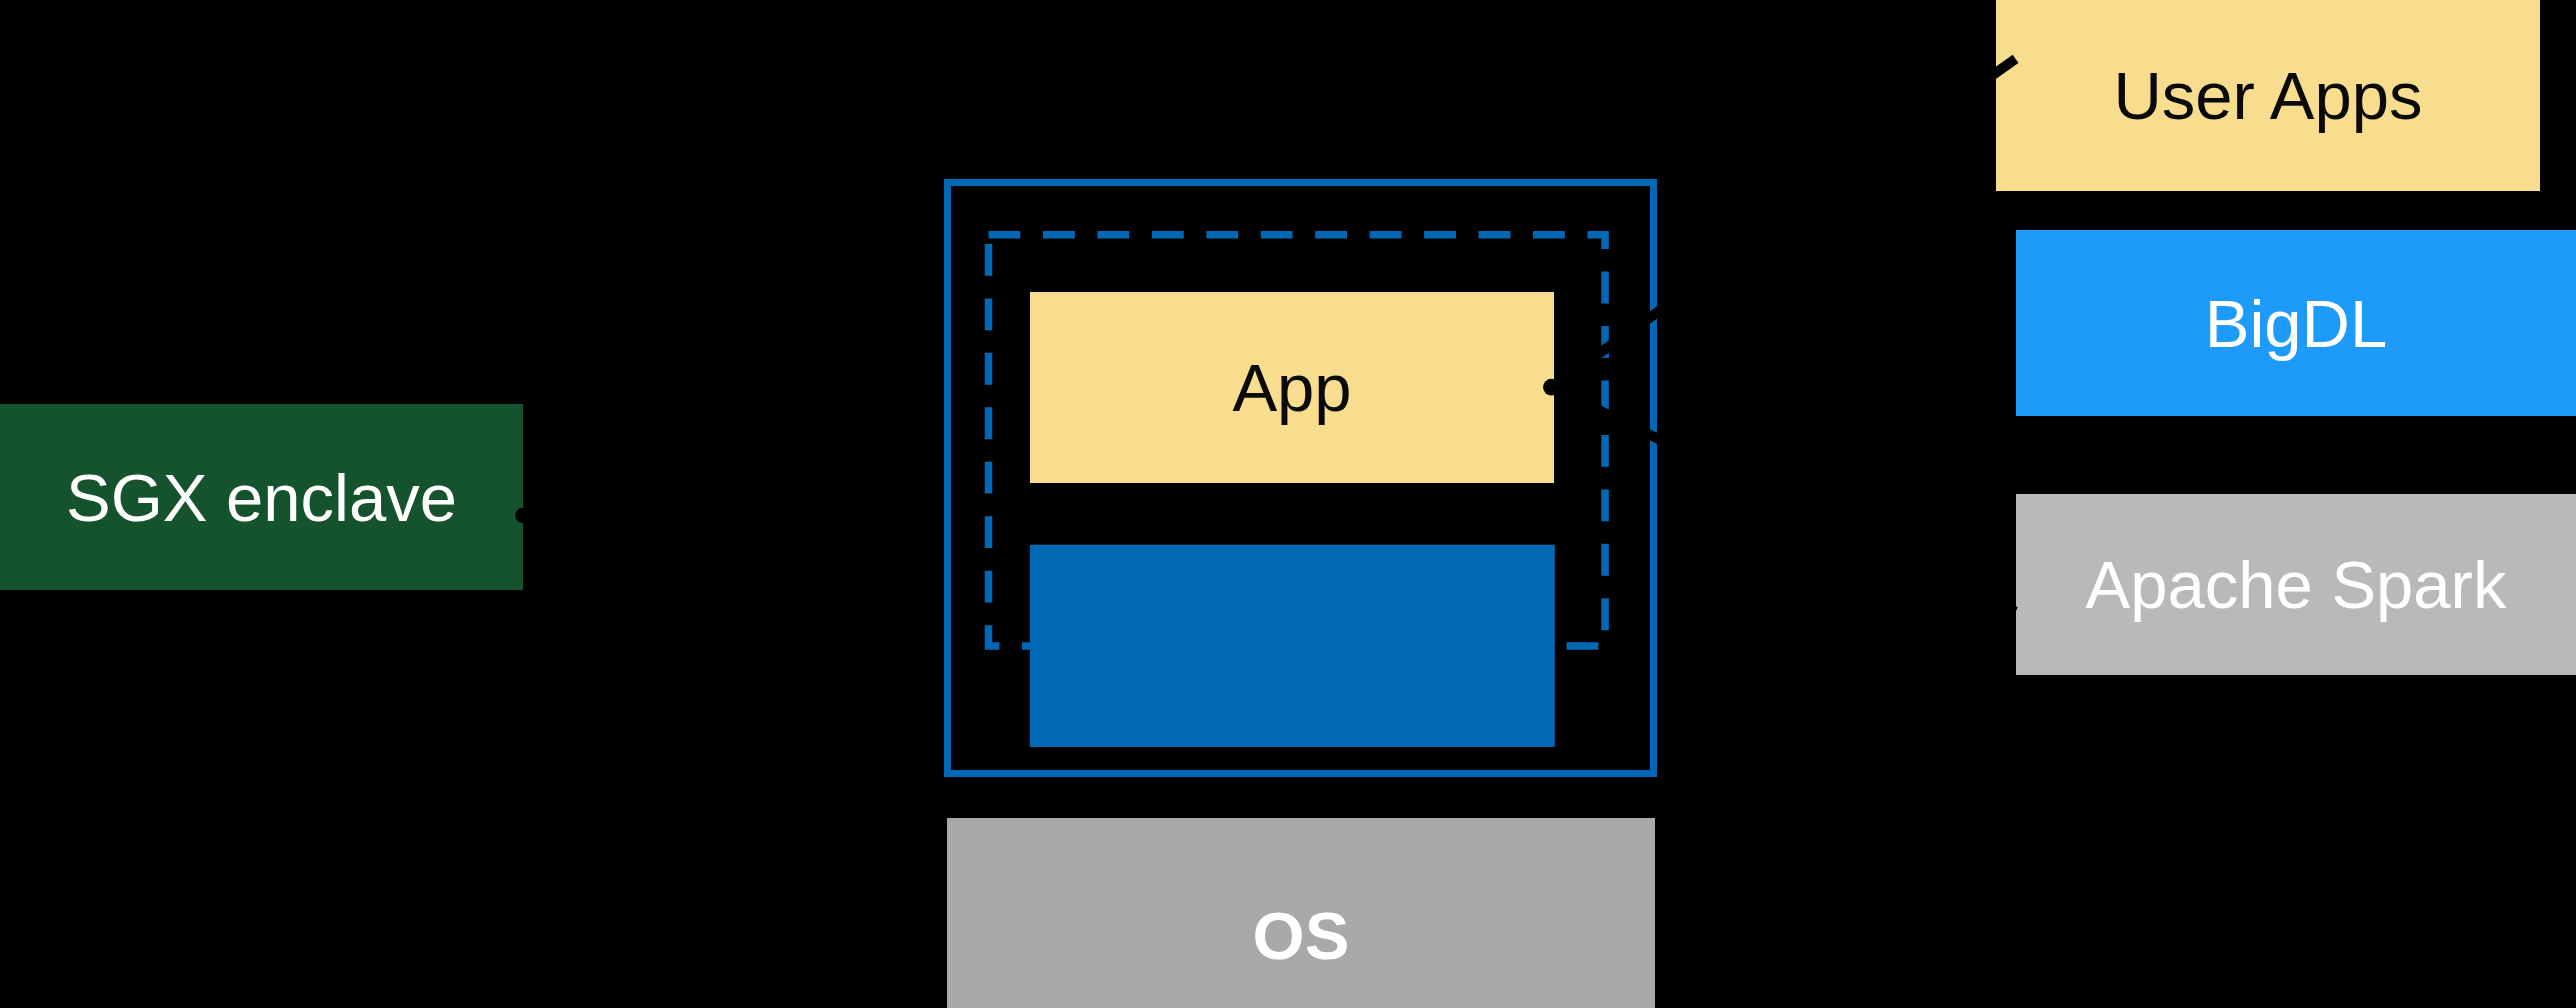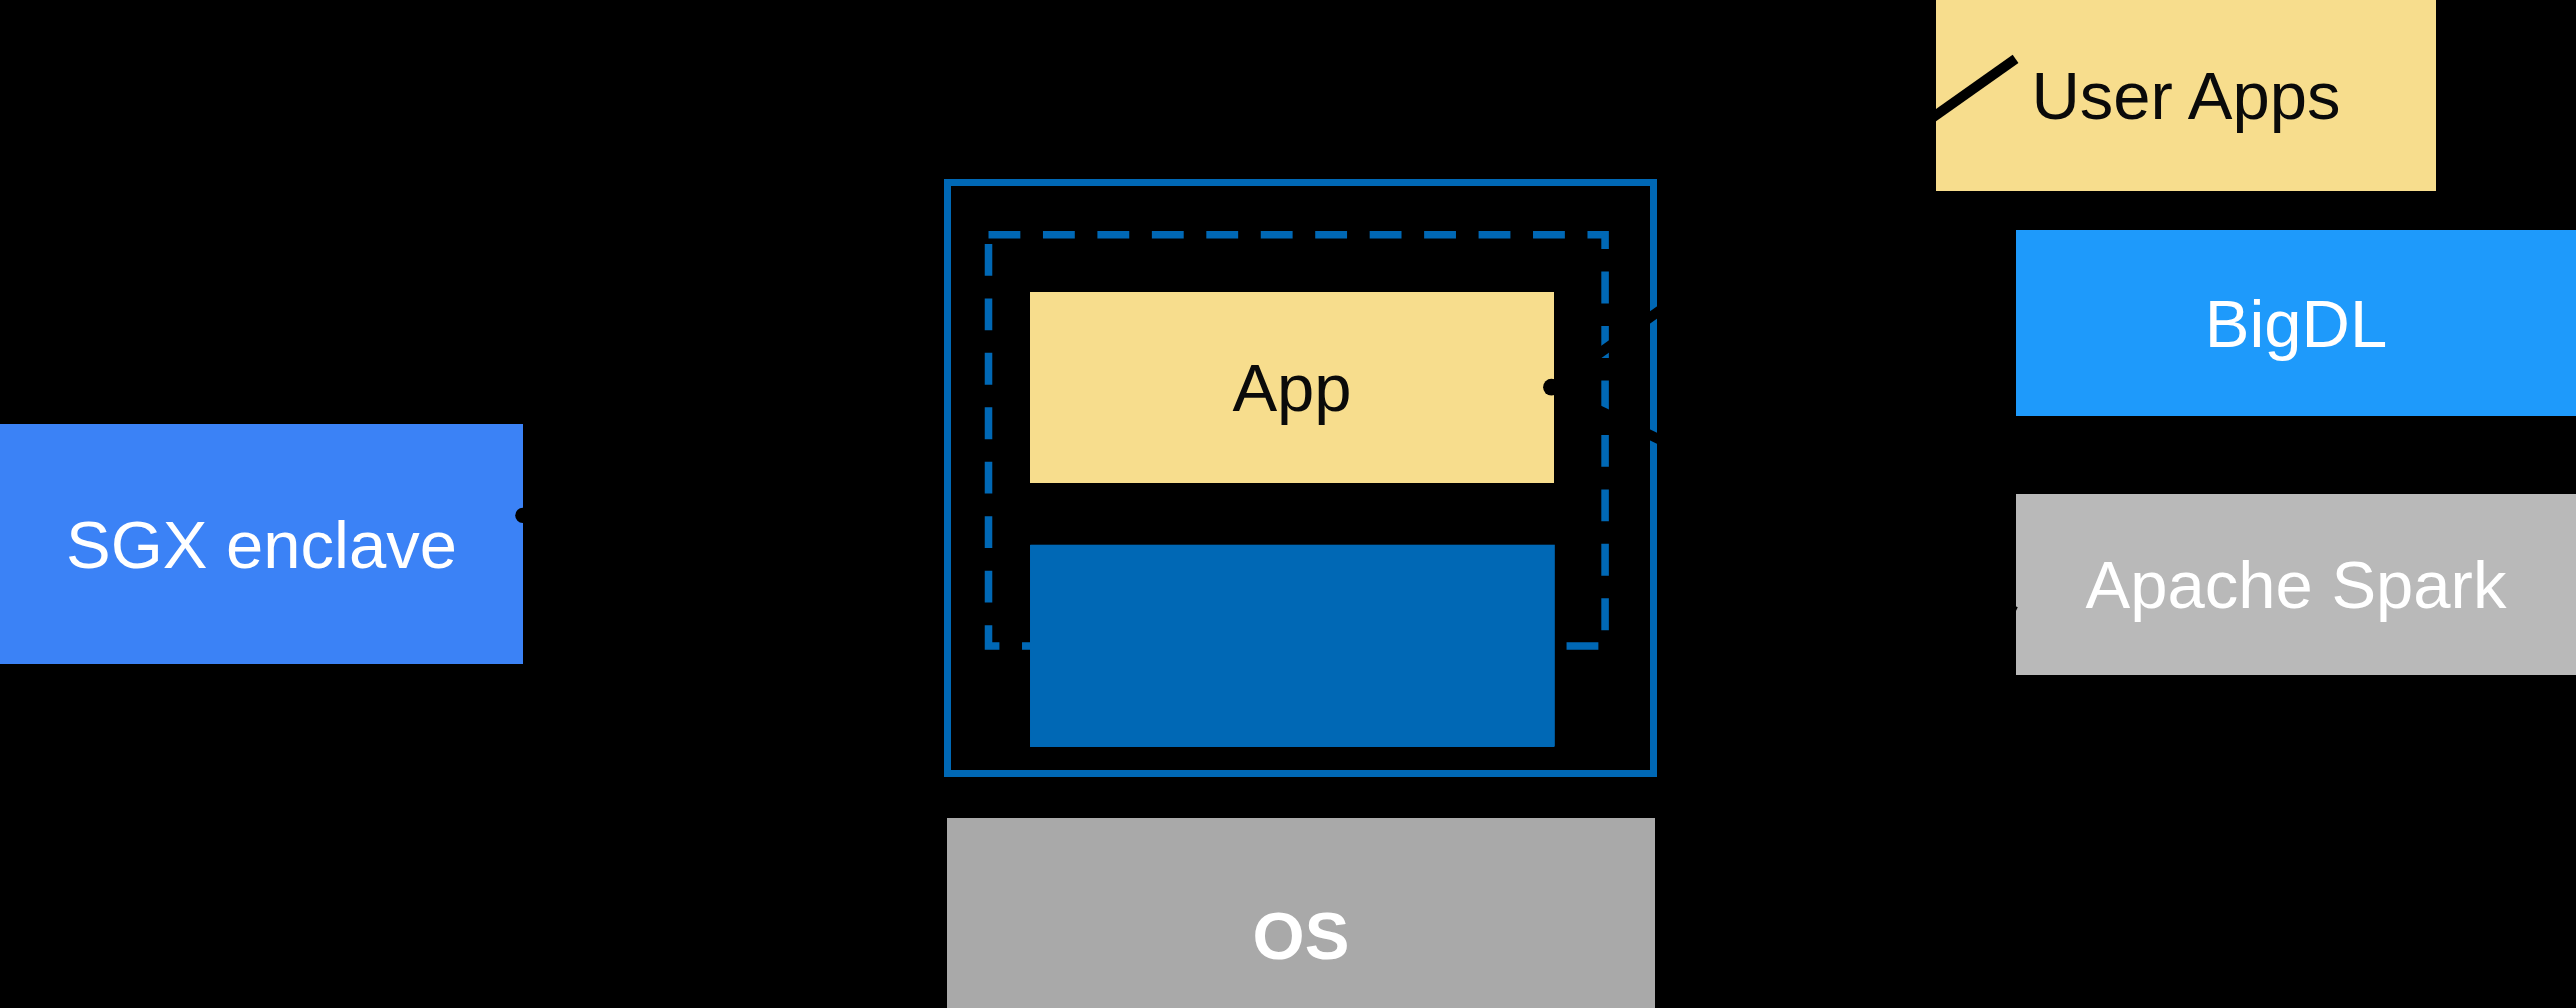--- a/index.html
+++ b/index.html
@@ -22,22 +22,22 @@
     justify-content: center;
     box-sizing: border-box;
   }
   .label {
     font-size: 67px;
     line-height: 1;
     white-space: nowrap;
   }
   
   #sgx-box {
-    left: 0; top: 424px; width: 523px; height: 240px;
-    background: #3b82f6; color: #FFFFFF;
+    left: 0; top: 404px; width: 523px; height: 186px;
+    background: #14532d; color: #FFFFFF;
   }
   
   #enclave-outer {
     left: 944px; top: 179px; width: 713px; height: 598px;
     border: 7.5px solid #0068B5;
     background: transparent;
   }
   
   #app-box {
     left: 1030px; top: 292px; width: 524px; height: 191px;
@@ -49,21 +49,21 @@
     background: #0068B5; color: #FFFFFF;
   }
   
   #os-box {
     left: 947px; top: 818px; width: 708px; height: 234px;
     background: #A9A9A9; color: #FFFFFF;
   }
   #os-box .label { font-weight: bold; }
   
   #user-apps-box {
-    left: 1936px; top: 0; width: 500px; height: 191px;
+    left: 1996px; top: 0; width: 544px; height: 191px;
     background: #F7DD8D; color: #0A0A0A;
   }
   #bigdl-box {
     left: 2016px; top: 230px; width: 560px; height: 186px;
     background: #1E9AFB; color: #FFFFFF;
   }
   #spark-box {
     left: 2016px; top: 494px; width: 560px; height: 181px;
     background: #B9B9B9; color: #FFFFFF;
   }

